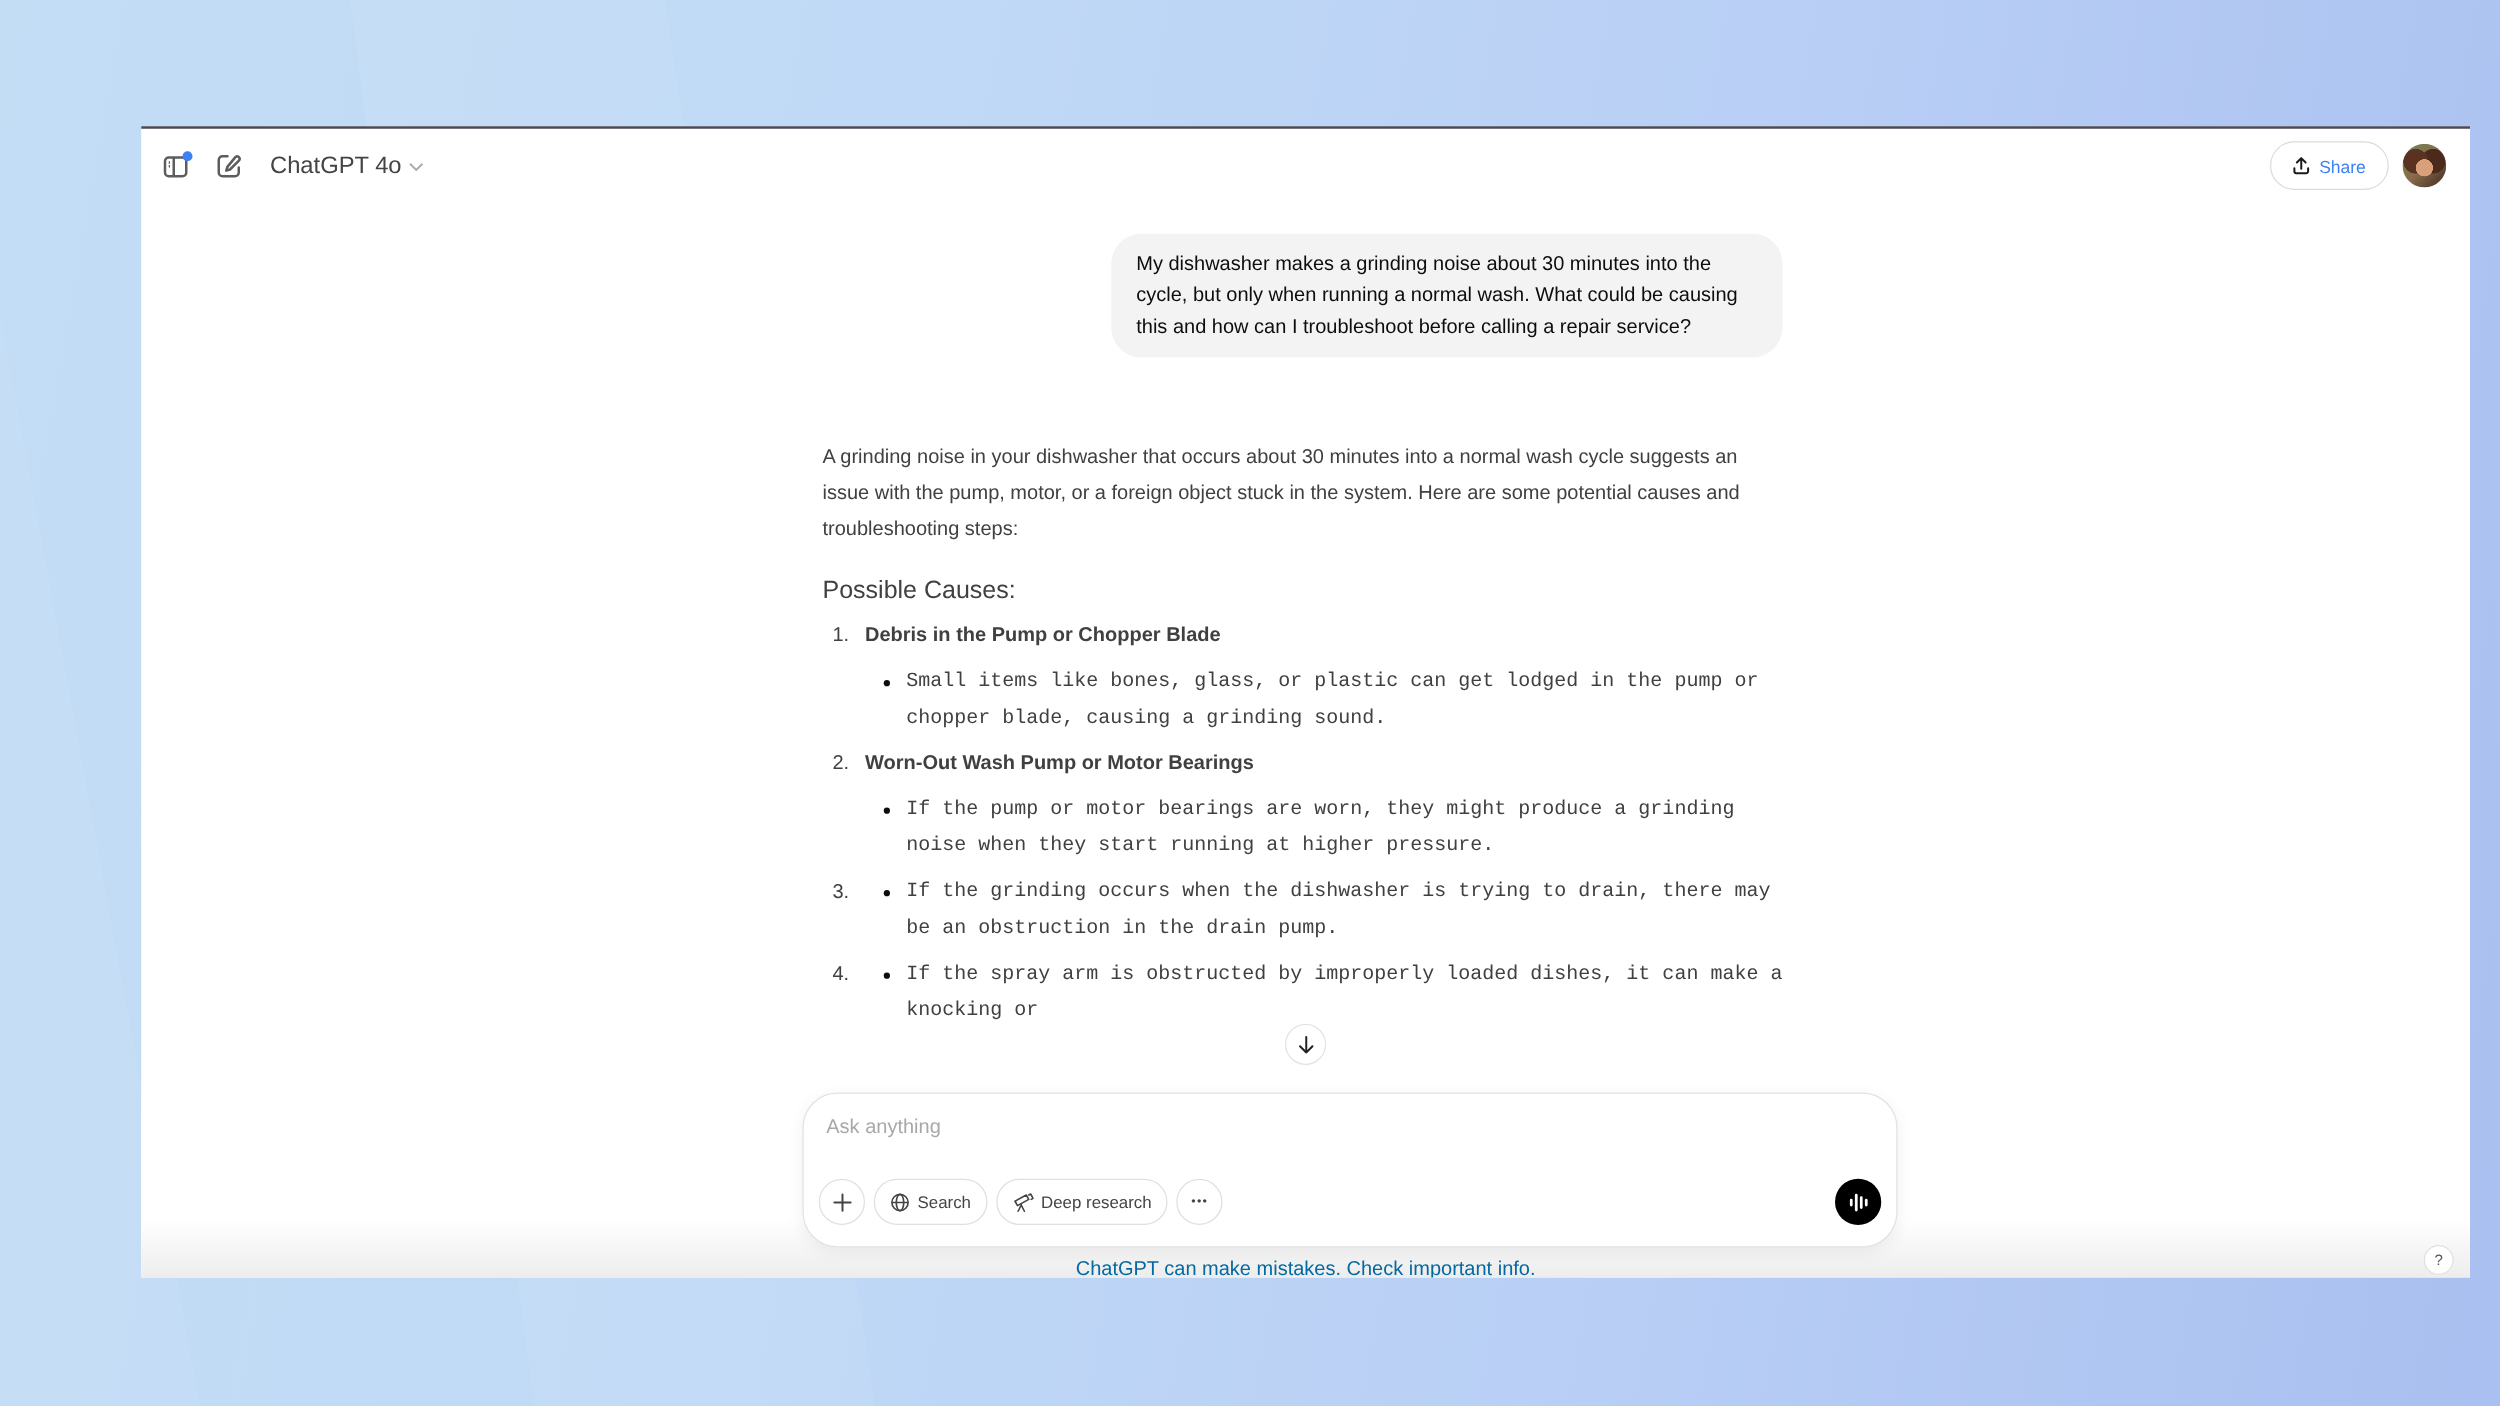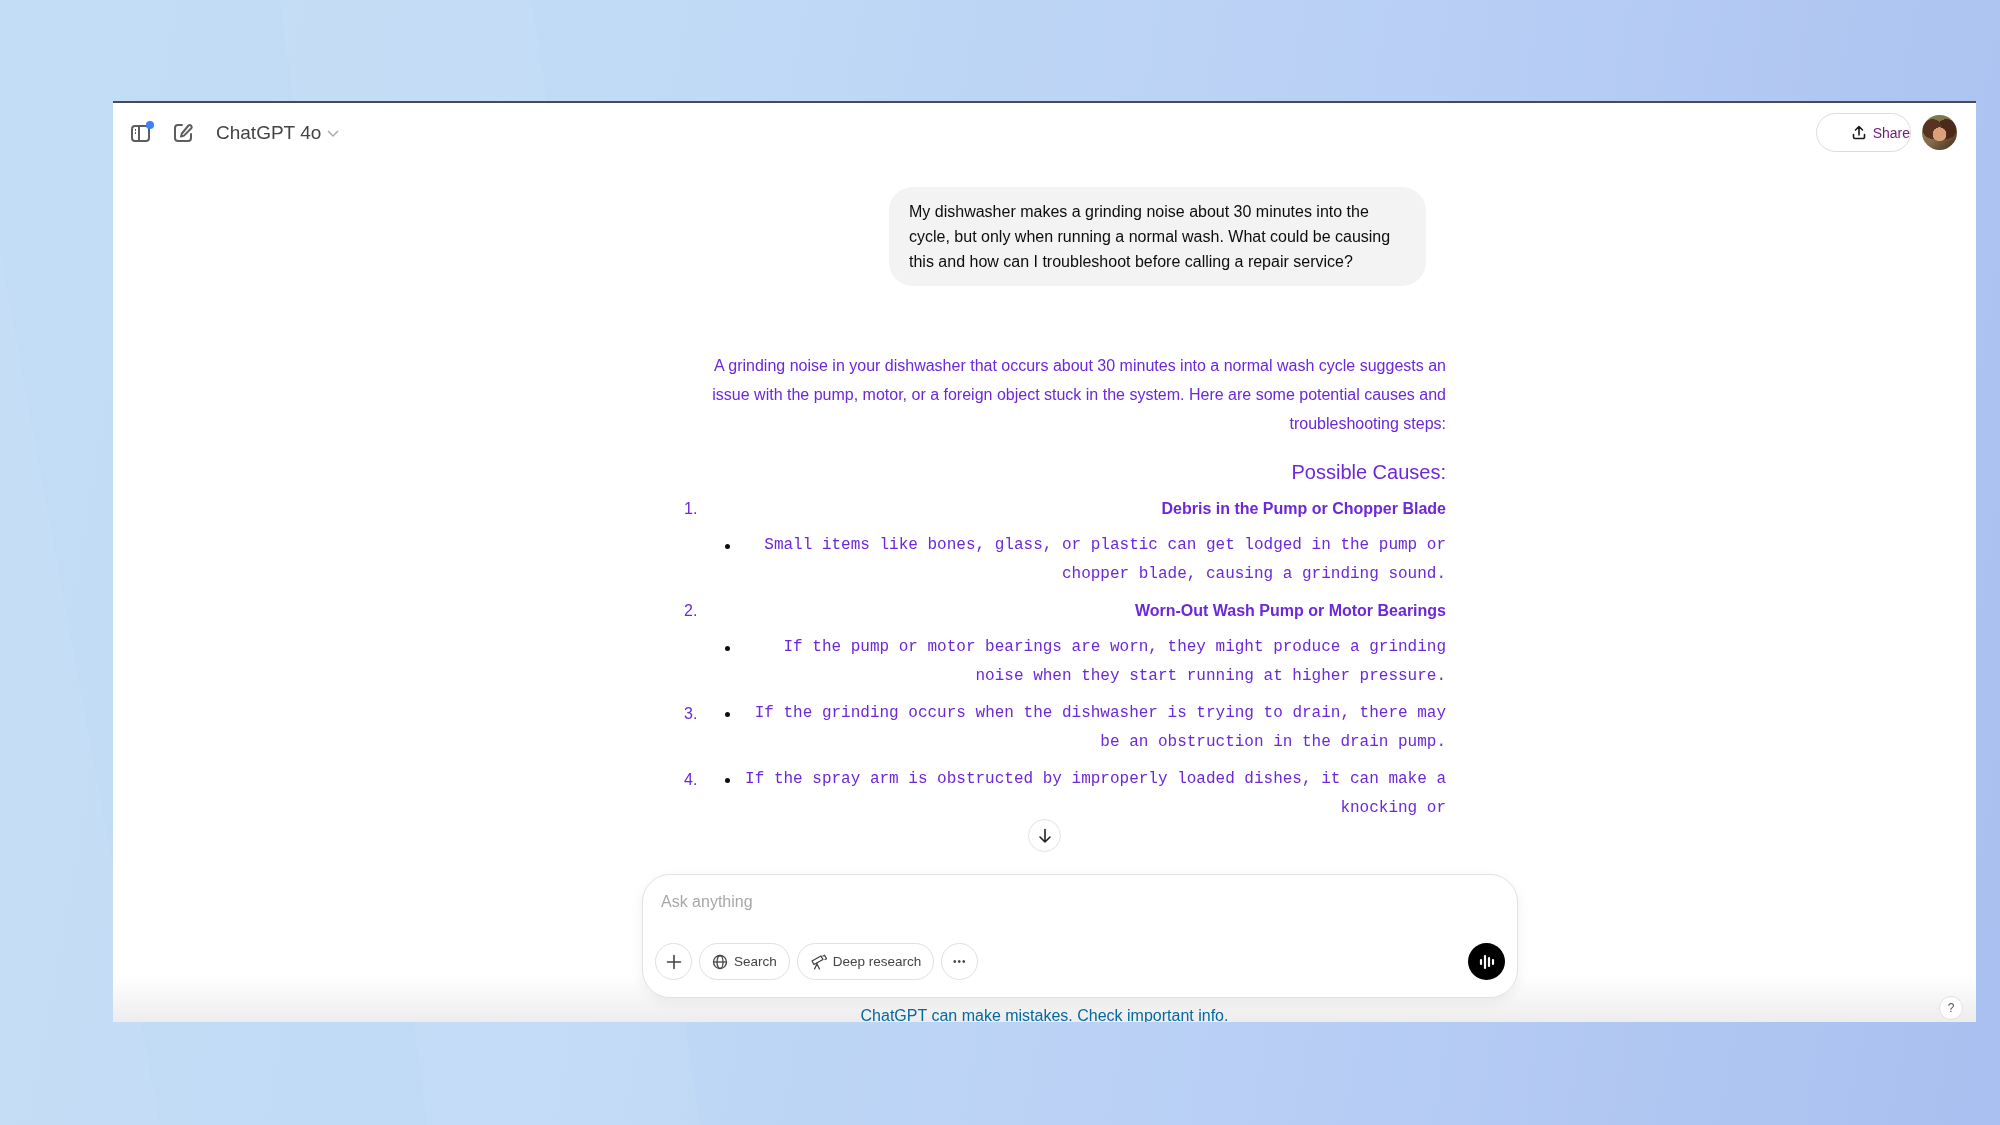--- a/index.html
+++ b/index.html
@@ -33,42 +33,42 @@
   .notif-dot { position: absolute; right: 1px; top: 2px; width: 8px; height: 8px; border-radius: 50%; background: #3b82f6; }
   .model-sel {
     position: absolute; left: 103px; top: 16px; height: 28px;
     display: flex; align-items: center; gap: 6px; cursor: pointer;
     font-size: 19px; color: #444; font-weight: 500;
   }
   .model-sel .chev { color: #aaa; font-size: 12px; margin-top: 2px; }
   .share-btn {
     position: absolute; left: 1703px; top: 10px; width: 95px; height: 39px;
     border: 1px solid #dcdcdc; border-radius: 20px; background: #fff;
-    display: flex; align-items: center; justify-content: flex-end; gap: 7px;
-    font-size: 14px; color: #701a75; font-weight: 500; cursor: pointer;
+    display: flex; align-items: center; justify-content: center; gap: 7px;
+    font-size: 14px; color: #3b82f6; font-weight: 500; cursor: pointer;
   }
   .avatar {
     position: absolute; left: 1809px; top: 12px; width: 35px; height: 35px; border-radius: 50%;
     background: radial-gradient(circle at 50% 55%, #d9a07a 0 26%, transparent 27%),
                 radial-gradient(circle at 30% 40%, #5a3222 0 30%, transparent 31%),
                 radial-gradient(circle at 70% 40%, #4b2a1c 0 30%, transparent 31%),
                 linear-gradient(135deg, #6d8a55 0%, #8a6a4a 50%, #3d2a1f 100%);
     cursor: pointer;
   }
   
   .user-bubble {
     position: absolute; left: 776px; top: 84px; width: 537px;
     background: #f3f3f3; border-radius: 24px;
     padding: 12px 20px 12px 20px;
     font-size: 16px; line-height: 25px; color: #0d0d0d;
   }
   
   .assistant {
-    position: absolute; left: 563px; top: 248px; width: 770px;
-    font-size: 16px; color: #6d28d9; text-align: right;
+    position: absolute; left: 545px; top: 248px; width: 770px;
+    font-size: 16px; color: #404040;
   }
   .assistant p { line-height: 29px; }
   .assistant h3 { font-size: 20px; font-weight: 400; margin-top: 20px; line-height: 28px; }
   .causes { list-style: none; margin-top: 8px; }
   .cause { position: relative; padding-left: 34px; margin-top: 7px; }
   .cause .num { position: absolute; left: 8px; top: 0; line-height: 29px; }
   .cause .title { font-weight: 700; line-height: 29px; display: block; }
   .cause .bullets { list-style: none; margin-top: 8px; }
   .cause .bullets li { position: relative; padding-left: 33px; line-height: 29px; font-family: Liberation Mono, monospace; }
   .cause .bullets li::before {

